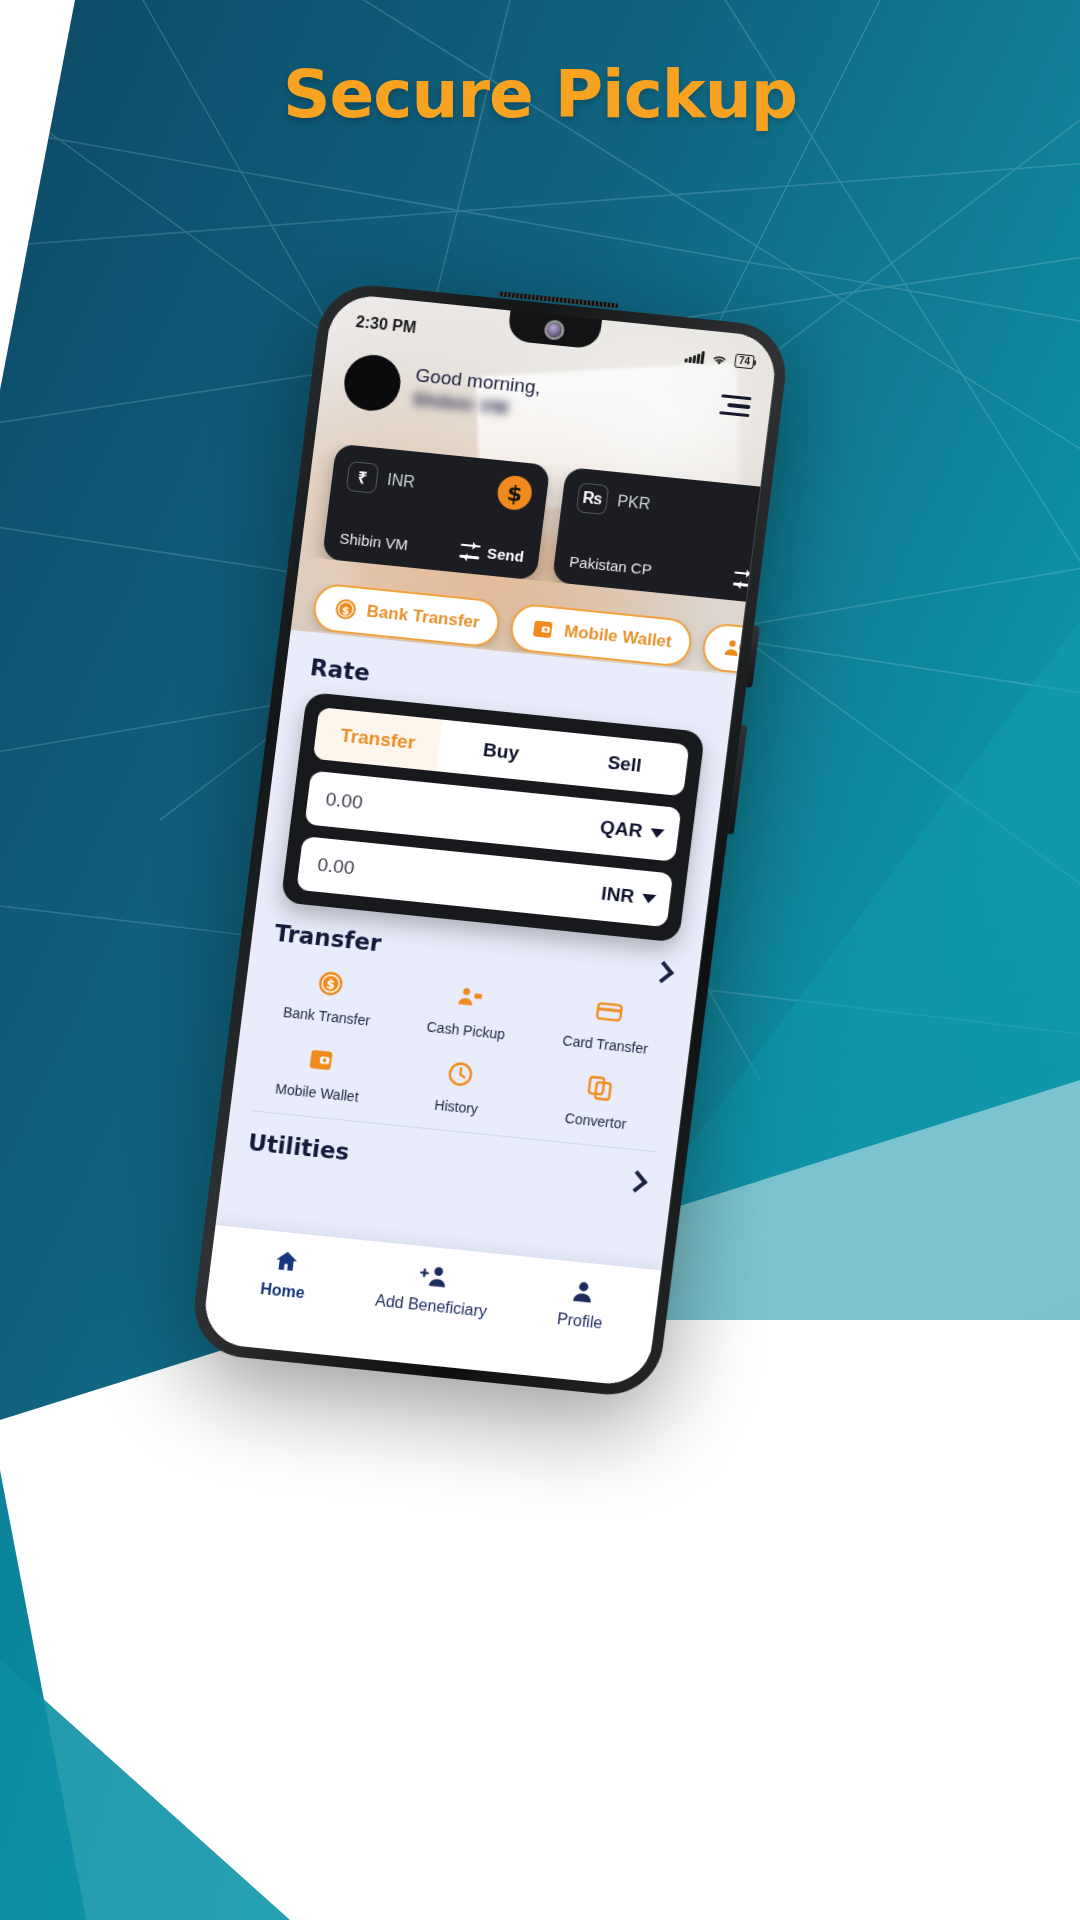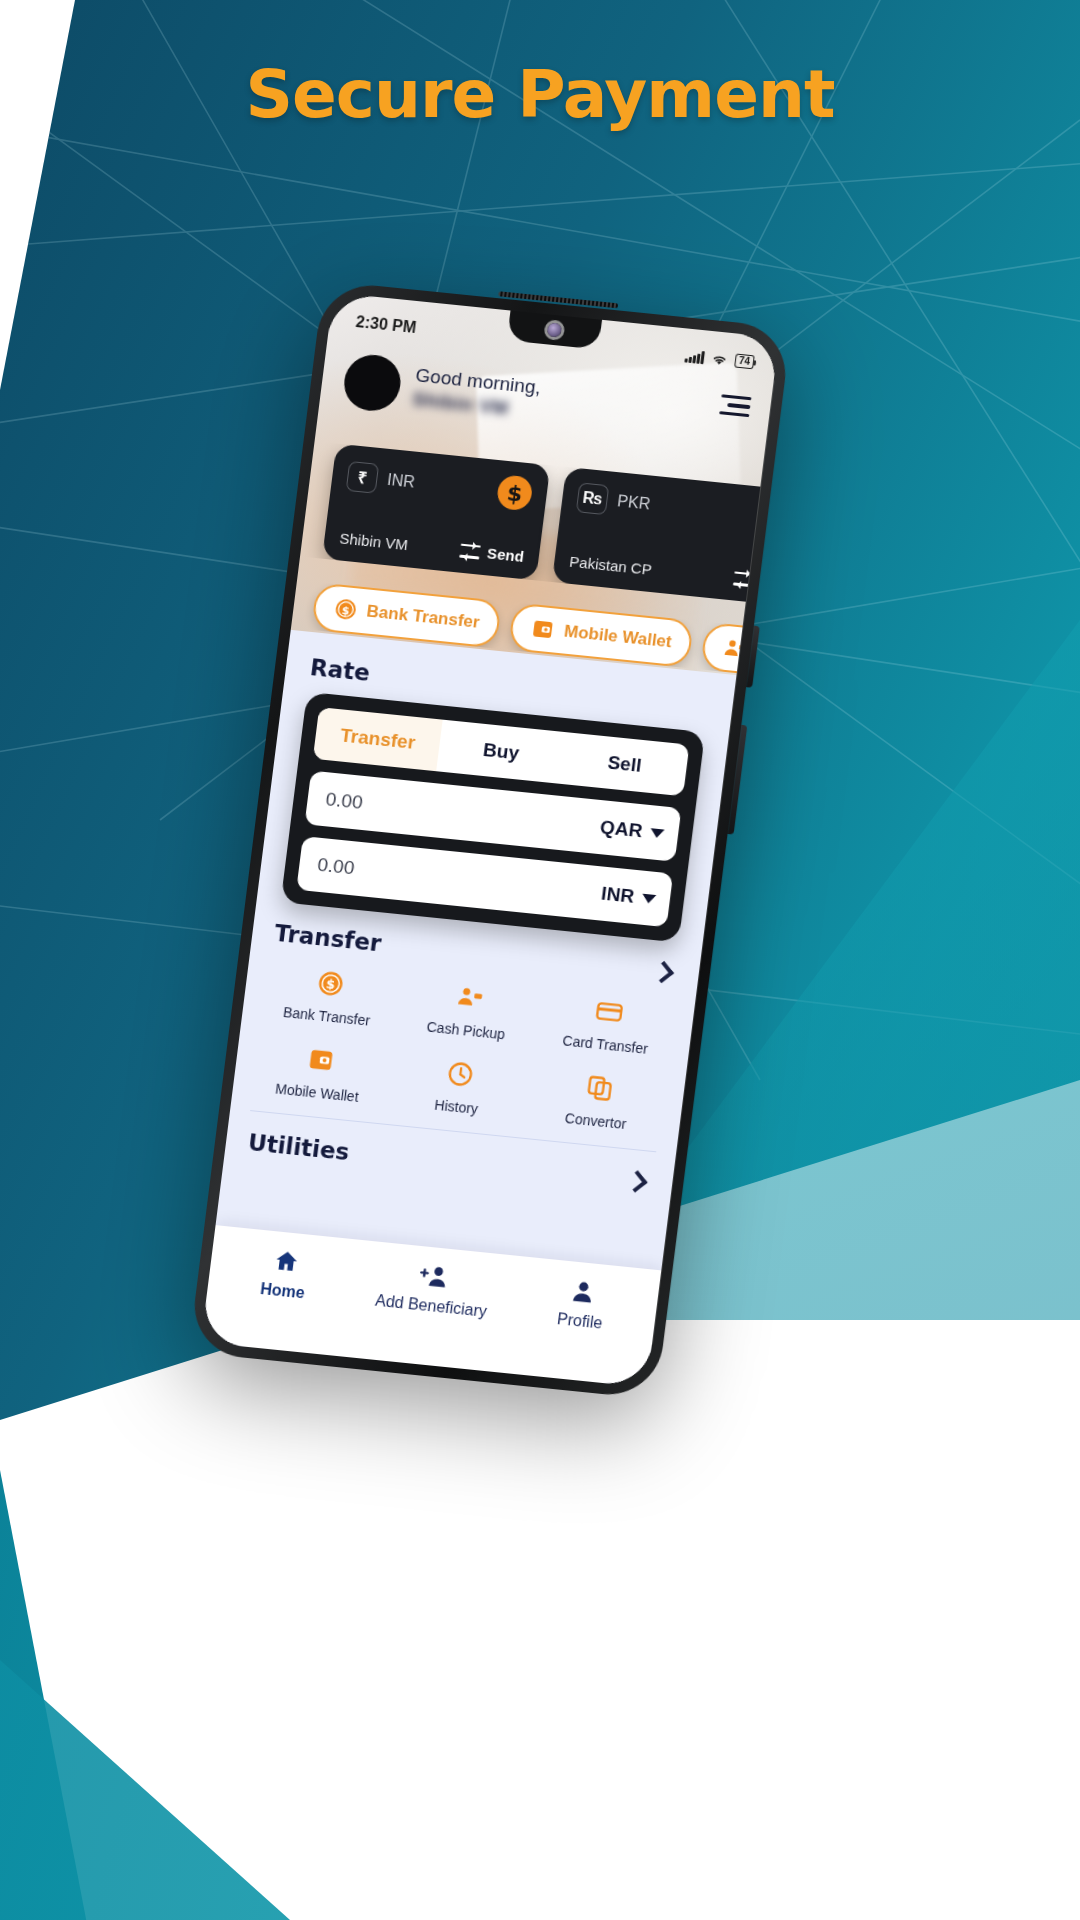--- a/index.html
+++ b/index.html
@@ -289,21 +289,21 @@
       <path d="M700 -40 L1130 640"></path>
         <path d="M-50 60 L1130 920"></path>
       <path d="M300 -40 L1130 480"></path>
     </g>
   </svg>
   <div class="teal-right"></div>
   <div class="teal-bottom"></div>
   <div class="teal-bottom2"></div>
 </div>
 
-<div class="title">Secure Payment</div>
+<div class="title">Secure Pickup</div>
 
 <div id="phone-wrap">
   <div class="phone-body">
     <div class="sidebtn sb1"></div>
     <div class="sidebtn sb2"></div>
     <div class="speaker"></div>
 
     <div class="phone-screen">
       <div class="notch"></div>
 

